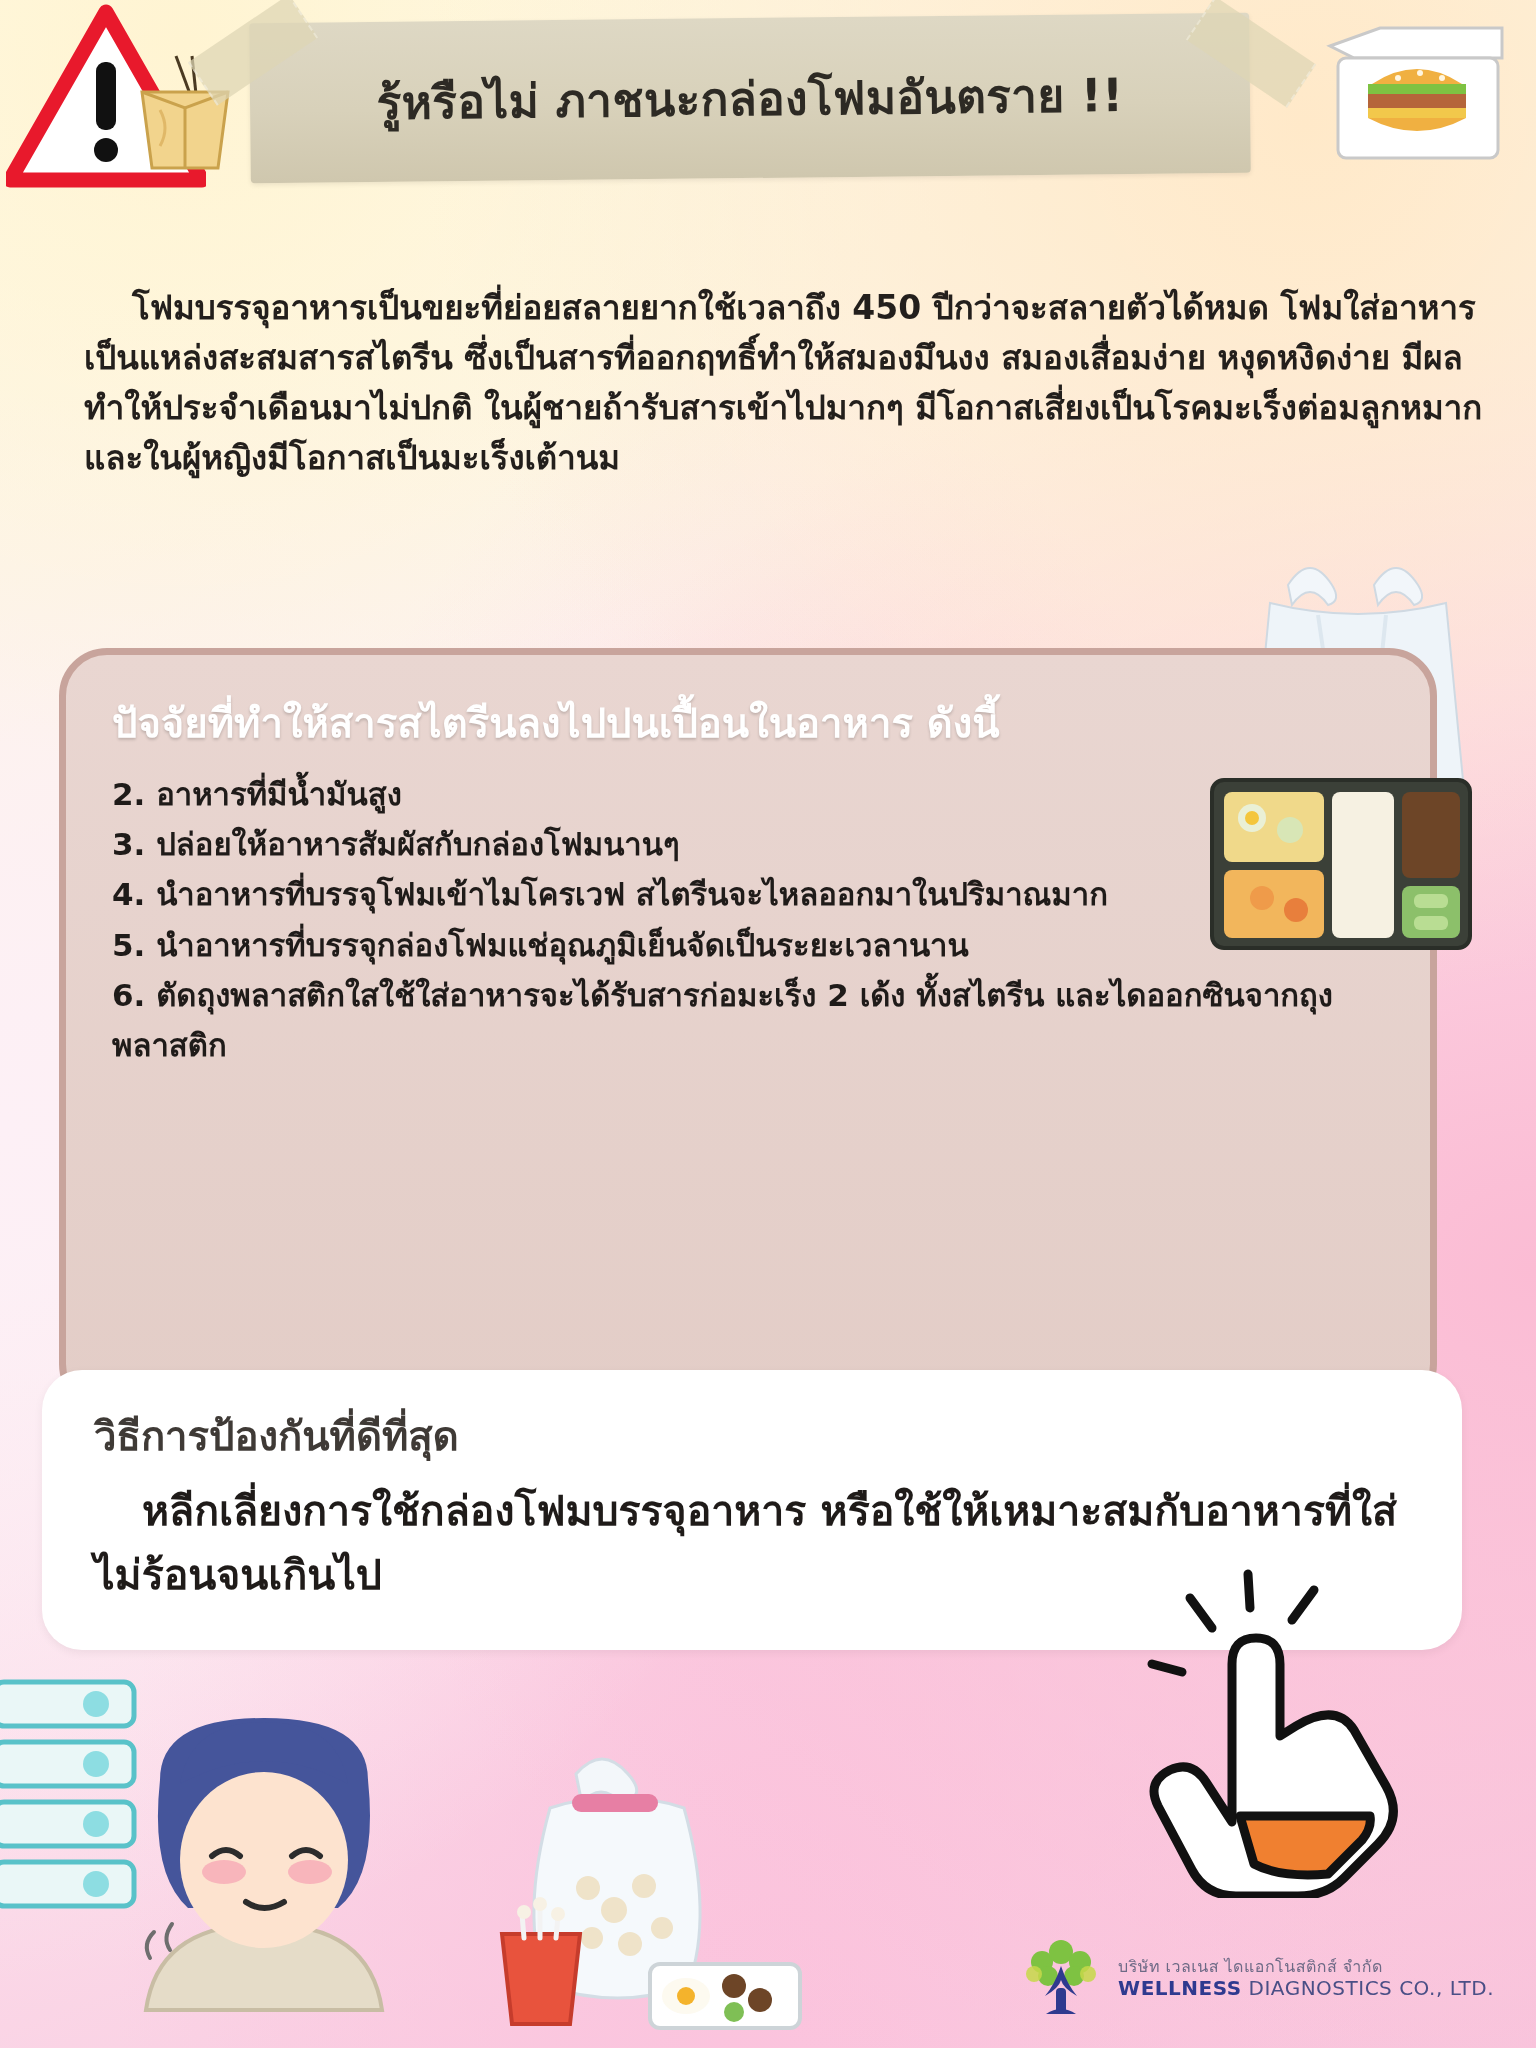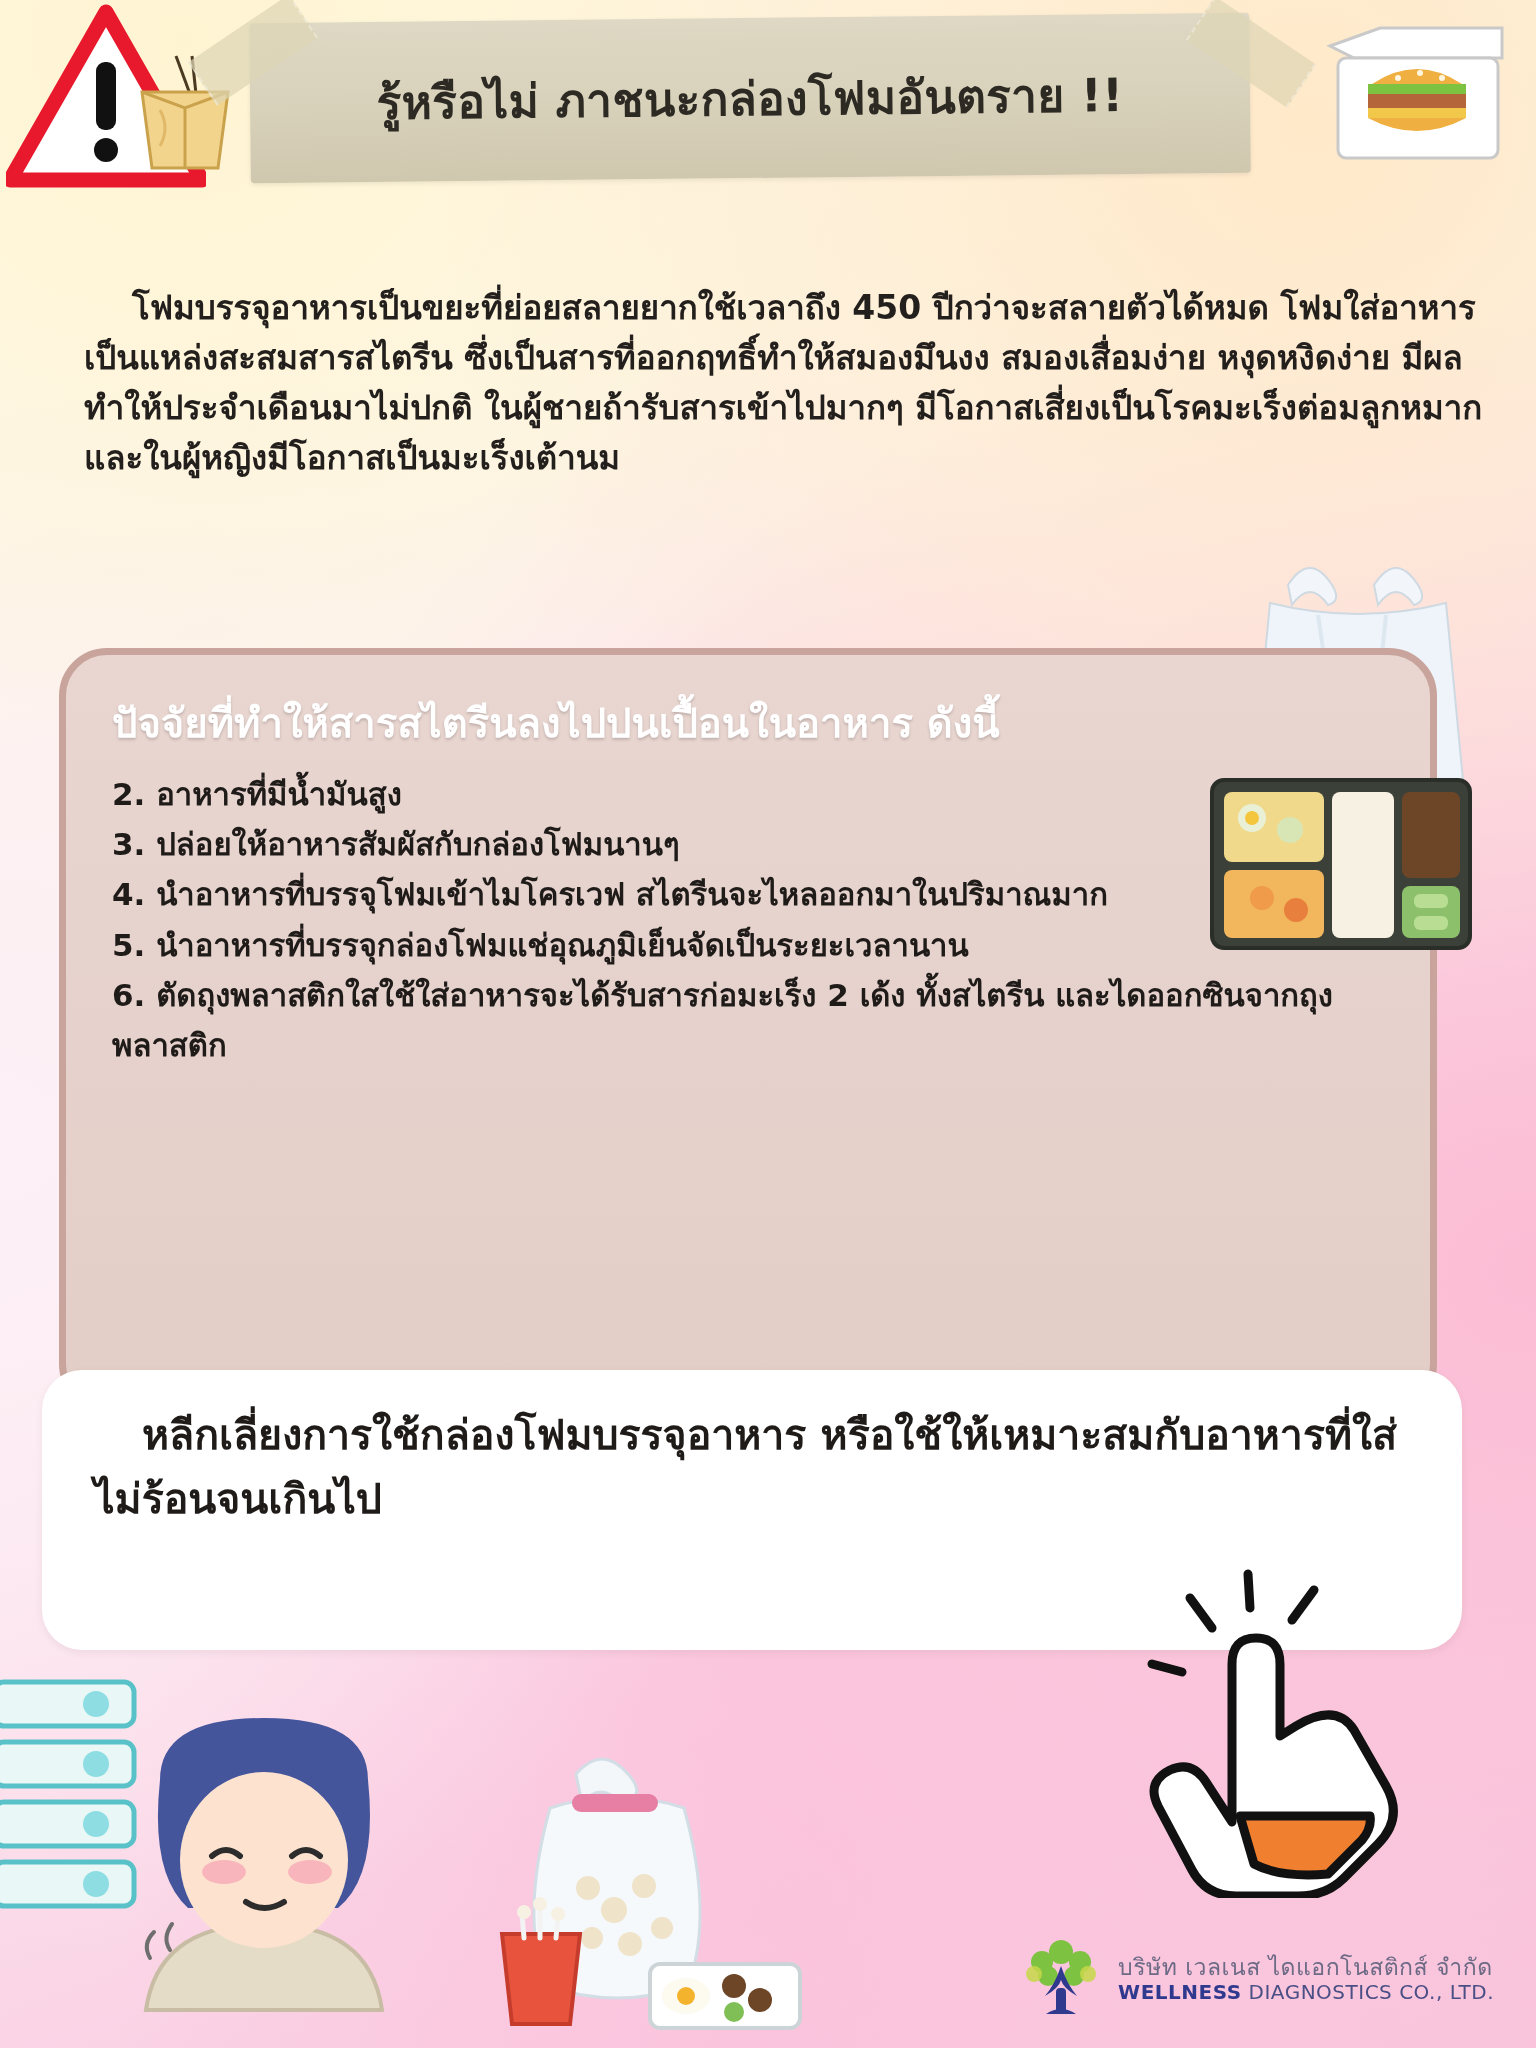--- a/index.html
+++ b/index.html
@@ -170,21 +170,21 @@
     position: absolute;
     right: 42px;
     bottom: 26px;
     display: flex;
     align-items: center;
     gap: 14px;
   }
   .logo-mark { width: 86px; height: 86px; flex: none; }
   .logo-text { line-height: 1.15; }
   .logo-th {
-    font-size: 23px;
+    font-size: 16px;
     color: #6d6a86;
     letter-spacing: .5px;
   }
   .logo-en {
     font-size: 20px;
     color: #2f3a8f;
     letter-spacing: .5px;
   }
   .logo-en b { font-weight: bold; }
   .logo-en span { color: #4a4f86; margin-top: 40px; }
@@ -270,20 +270,21 @@
       <circle cx="46" cy="48" r="7" fill="#f4c63d"></circle>
       <circle cx="84" cy="60" r="13" fill="#d8e6b6"></circle>
       <circle cx="56" cy="128" r="12" fill="#ef9b4a"></circle>
       <circle cx="90" cy="140" r="12" fill="#e87f3c"></circle>
       <rect x="208" y="124" width="34" height="14" rx="6" fill="#b9dd93"></rect>
       <rect x="208" y="146" width="34" height="14" rx="6" fill="#b9dd93"></rect>
     </svg>
   </div>
 
   <div class="prevent-card">
+    <div class="prevent-title">วิธีการป้องกันที่ดีที่สุด</div>
     <div class="prevent-body">หลีกเลี่ยงการใช้กล่องโฟมบรรจุอาหาร หรือใช้ให้เหมาะสมกับอาหารที่ใส่ ไม่ร้อนจนเกินไป</div>
   </div>
 
   <div class="hand">
     <svg viewBox="0 0 270 330" xmlns="http://www.w3.org/2000/svg">
       <g stroke="#111" stroke-width="9" stroke-linecap="round">
         <line x1="66" y1="60" x2="44" y2="30"></line>
         <line x1="104" y1="40" x2="102" y2="6"></line>
         <line x1="146" y1="52" x2="168" y2="22"></line>
         <line x1="36" y1="104" x2="6" y2="96"></line>

